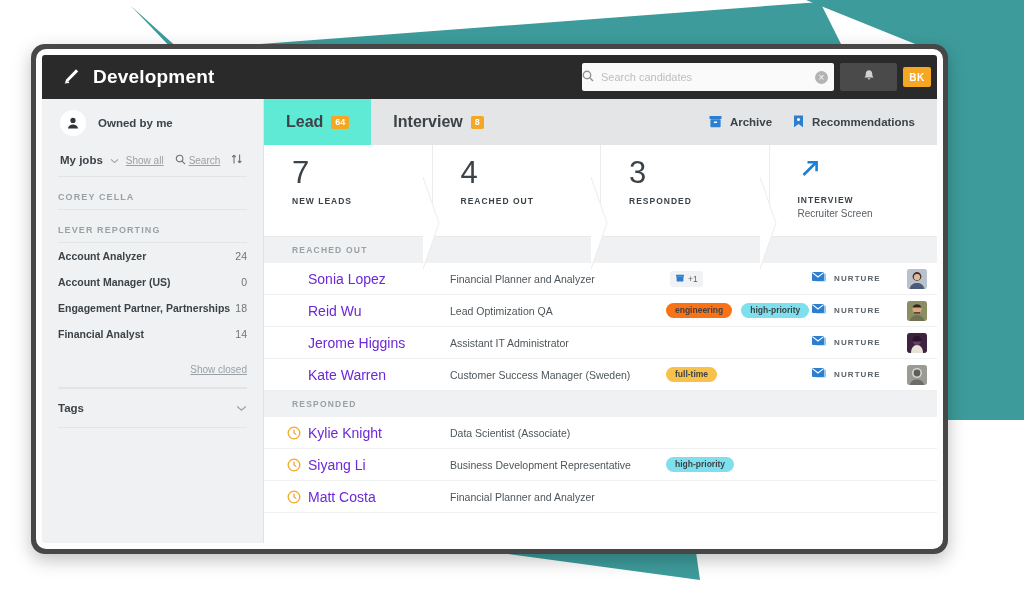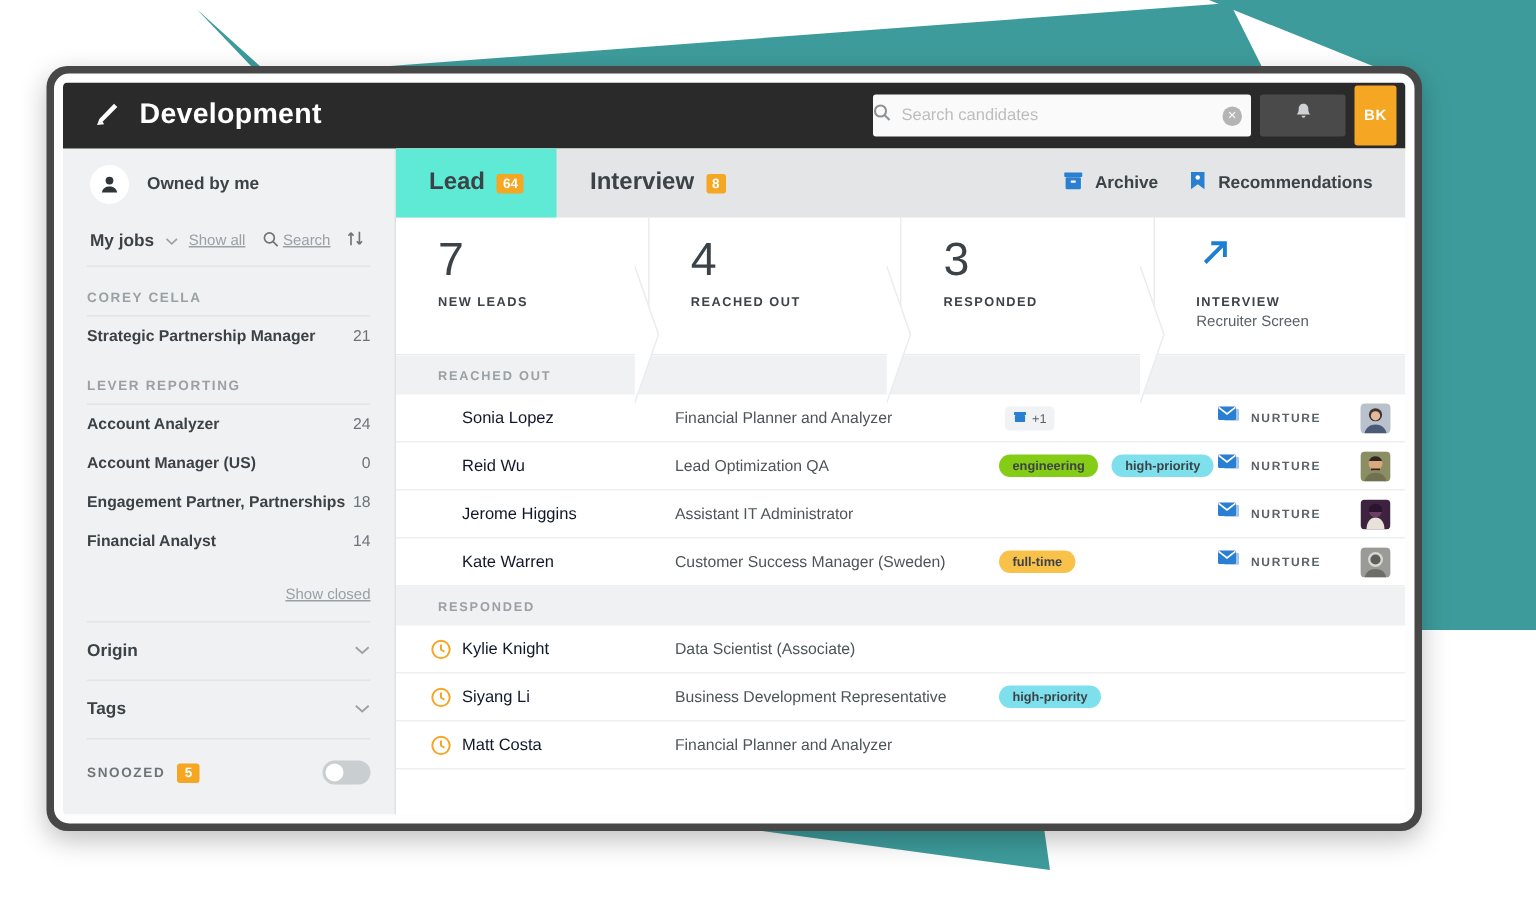--- a/index.html
+++ b/index.html
@@ -84,21 +84,21 @@
     width: 13px; height: 13px; border-radius: 50%;
     background: #b4b4b4; color: #fafafa; font-size: 10px;
     line-height: 13px; text-align: center; cursor: pointer;
     font-family: "Liberation Sans", sans-serif;
   }
   #bell-btn {
     width: 57px; height: 28px; background: #4a4a4a; border-radius: 2px;
     display: flex; align-items: center; justify-content: center;
   }
   #avatar-btn {
-    width: 28px; height: 40px; background: #f5a623; border-radius: 2px;
+    width: 28px; height: 20px; background: #f5a623; border-radius: 2px;
     color: #fff; font-size: 10px; font-weight: bold;
     display: flex; align-items: center; justify-content: center;
     letter-spacing: .5px;
   }
 
   
   #body { flex: 1; display: flex; min-height: 0; }
 
   
   #sidebar {
@@ -224,21 +224,21 @@
     background: #eff1f2; font-size: 8.5px; font-weight: bold;
     letter-spacing: 1.2px; color: #9aa1a6; padding: 8px 0 8px 28px;
     text-transform: uppercase;
   }
   .row {
     display: flex; align-items: center; height: 32px;
     border-bottom: 1px solid #edeff0; padding: 0 10px 0 22px;
   }
   .row-icon { width: 16px; display: flex; align-items: center; justify-content: center; }
   .row-name {
-    width: 148px; font-size: 11px; color: #0f172a; padding-left: 6px;
+    width: 148px; font-size: 14px; color: #6d28d9; padding-left: 6px;
     white-space: nowrap; overflow: hidden;
   }
   .row-title {
     flex: 0 0 auto; font-size: 10.5px; color: #4e5559; width: 210px;
     white-space: nowrap; overflow: hidden;
   }
   .row-mini {
     display: inline-flex; align-items: center; gap: 3px;
     background: #f0f2f3; border-radius: 3px; padding: 2px 5px;
     font-size: 8.5px; color: #5a6166; margin-left: 4px; vertical-align: middle;
@@ -341,24 +341,20 @@
                   <path d="M3 10.5 V2.2 M3 2.2 L1.3 4.2 M3 2.2 L4.7 4.2" fill="none" stroke="#6d7479" stroke-width="1.1"></path>
                   <path d="M8.6 1.5 V9.8 M8.6 9.8 L6.9 7.8 M8.6 9.8 L10.3 7.8" fill="none" stroke="#6d7479" stroke-width="1.1"></path>
                 </svg>
               </span>
             </div>
 
             <div class="divider"></div>
 
             <div class="group-head">COREY CELLA</div>
             <div class="divider"></div>
-            <div class="job-row">
-              <span class="job-name">Strategic Partnership Manager</span>
-              <span class="job-count">21</span>
-            </div>
 
             <div class="group-head">LEVER REPORTING</div>
             <div class="divider"></div>
             <div class="job-row">
               <span class="job-name">Account Analyzer</span>
               <span class="job-count">24</span>
             </div>
             <div class="job-row">
               <span class="job-name">Account Manager (US)</span>
               <span class="job-count">0</span>
@@ -370,44 +366,31 @@
             <div class="job-row">
               <span class="job-name">Financial Analyst</span>
               <span class="job-count">14</span>
             </div>
 
             <div id="showclosed-row">
               <span id="showclosed-link">Show closed</span>
             </div>
 
             <div class="divider"></div>
-            <div class="filter-row">
-              <span class="filter-label">Origin</span>
-              <span>
-                <svg width="11" height="7" viewBox="0 0 11 7">
-                  <path d="M1.2 1.5 L5.5 5.3 L9.8 1.5" fill="none" stroke="#9aa1a6" stroke-width="1.2"></path>
-                </svg>
-              </span>
-            </div>
             <div class="divider"></div>
             <div class="filter-row">
               <span class="filter-label">Tags</span>
               <span>
                 <svg width="11" height="7" viewBox="0 0 11 7">
                   <path d="M1.2 1.5 L5.5 5.3 L9.8 1.5" fill="none" stroke="#9aa1a6" stroke-width="1.2"></path>
                 </svg>
               </span>
             </div>
             <div class="divider"></div>
 
-            <div id="snoozed-row">
-              <span id="snoozed-label">SNOOZED</span>
-              <span class="badge-orange">5</span>
-              <span id="snoozed-toggle"></span>
-            </div>
           </div>
 
           <div id="main">
 
             <div id="tabs">
               <div class="tab active">
                 <span>Lead</span>
                 <span class="tab-badge">64</span>
               </div>
               <div class="tab">
@@ -515,21 +498,21 @@
                     <path d="M2.6 20c.9-4.2 3.8-6 7.4-6s6.5 1.8 7.4 6z" fill="#4a5b78"></path>
                   </svg>
                 </span>
               </div>
 
               <div class="row">
                 <span class="row-icon"></span>
                 <span class="row-name">Reid Wu</span>
                 <span class="row-title">Lead Optimization QA</span>
                 <span class="row-tags">
-                  <span class="chip" style="background:#84cc16">engineering</span>
+                  <span class="chip" style="background:#f97316">engineering</span>
                   <span class="chip" style="background:#7fe0ed">high-priority</span>
                 </span>
                 <span class="row-nurture">
                   <span>
                     <svg width="17" height="13" viewBox="0 0 17 13">
                       <rect x="5" y="2.5" width="10" height="8" rx="1" fill="#9fc6e8"></rect>
                       <rect x="1" y="1" width="12" height="9" rx="1" fill="#2b7fd0"></rect>
                       <path d="M1.4 1.6 L7 6 L12.6 1.6" fill="none" stroke="#fff" stroke-width="1.1"></path>
                     </svg>
                   </span>

